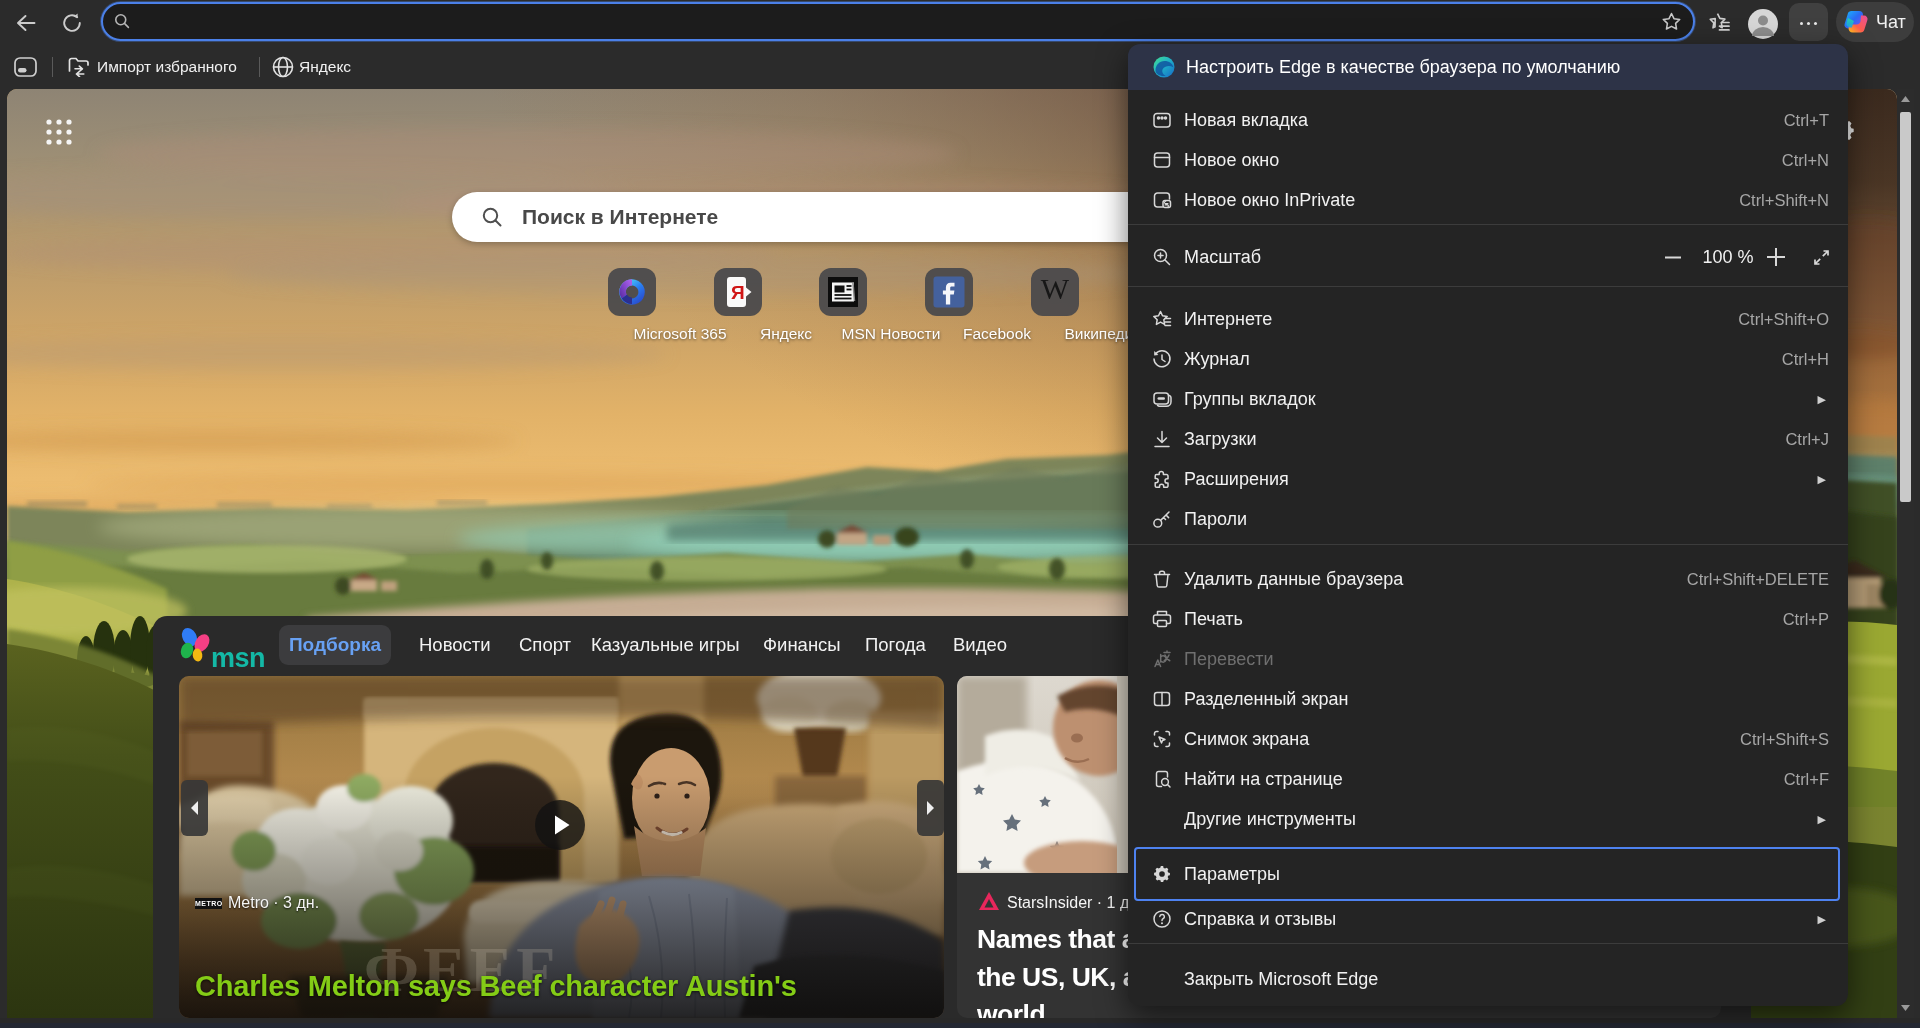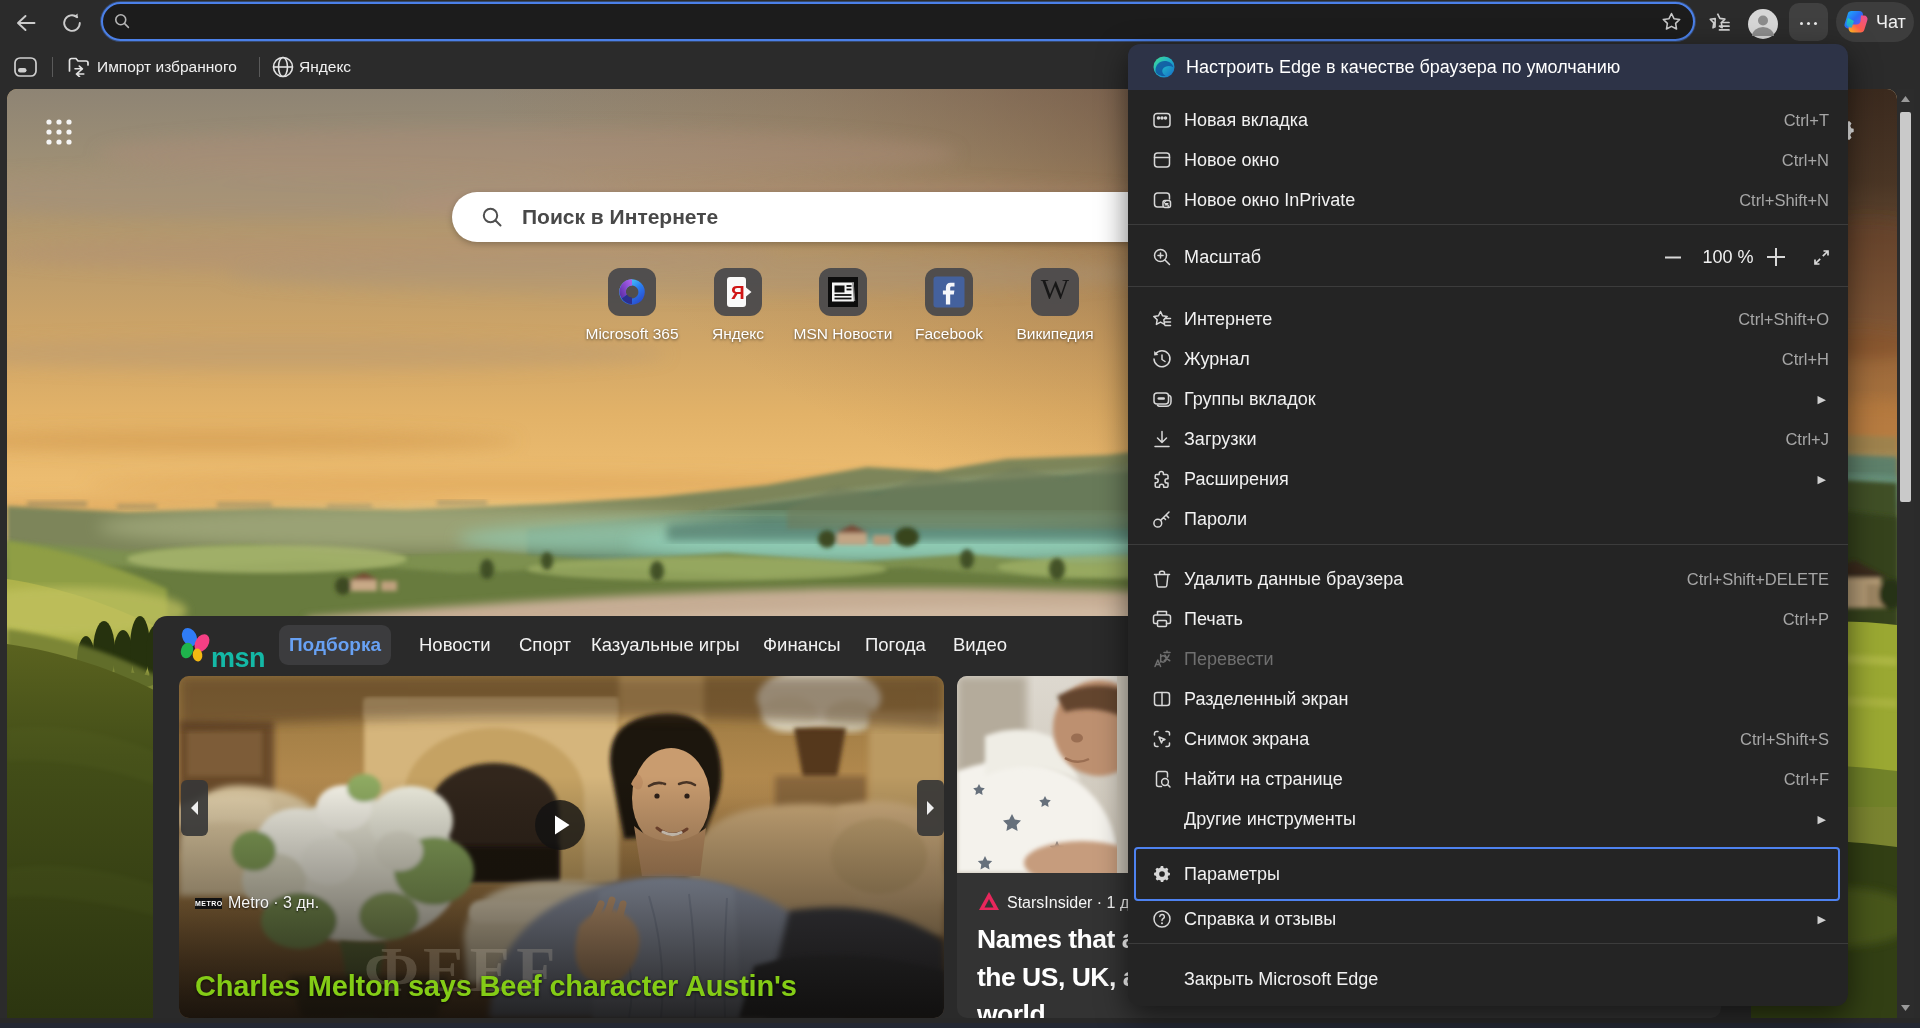--- a/index.html
+++ b/index.html
@@ -9,21 +9,21 @@
   .mi { position:absolute; left:0; width:720px; height:40px; }
   .mic { position:absolute; left:24px; top:10px; width:20px; height:20px; fill:none; stroke:#d8d8d8; stroke-width:1.5; stroke-linecap:round; stroke-linejoin:round; }
   .mic .f, .mic circle.f, .mic rect.f, .mic path.f { fill:#d8d8d8; }
   .mic.dis { stroke:#6f6f6f; }
   .ml { position:absolute; left:56px; font-size:18px; color:#f1f1f1; line-height:40px; white-space:nowrap; }
   .ml.dis2 { color:#6f6f6f; }
   .ms { position:absolute; right:19px; font-size:16.5px; color:#a6a6a6; line-height:40px; }
   .marr { position:absolute; right:22px; font-size:11px; color:#cfcfcf; line-height:40px; }
   .msep { position:absolute; left:0; width:720px; height:1px; background:#3c3c3c; }
   .qt { position:absolute; top:0; width:48px; height:48px; background:rgba(72,72,75,0.92); border-radius:12px; }
-  .qlbl { position:absolute; text-align:center; font-size:15.5px; color:#fff; text-shadow:0 1px 3px rgba(0,0,0,0.6); white-space:nowrap; }
+  .qlbl { position:absolute; text-align:center; font-size:15.5px; color:#fff; text-shadow:0 1px 3px rgba(0,0,0,0.6); white-space:nowrap;margin-left:48px; }
   .mtab { position:absolute; top:9px; height:40px; line-height:40px; font-size:18.5px; color:#f2f2f2; white-space:nowrap; }
 </style>
 </head>
 <body>
 
 <div class="abs" id="page" style="left:7px; top:89px; width:1890px; height:929px; border-radius:10px 10px 0 0; overflow:hidden; background:#c2a068;">
   <svg width="1890" height="929" viewBox="0 0 1890 929" style="position:absolute;left:0;top:0">
     <defs>
       <linearGradient id="sky" x1="0" y1="0" x2="0" y2="1">
         <stop offset="0" stop-color="#8e8474"></stop>

